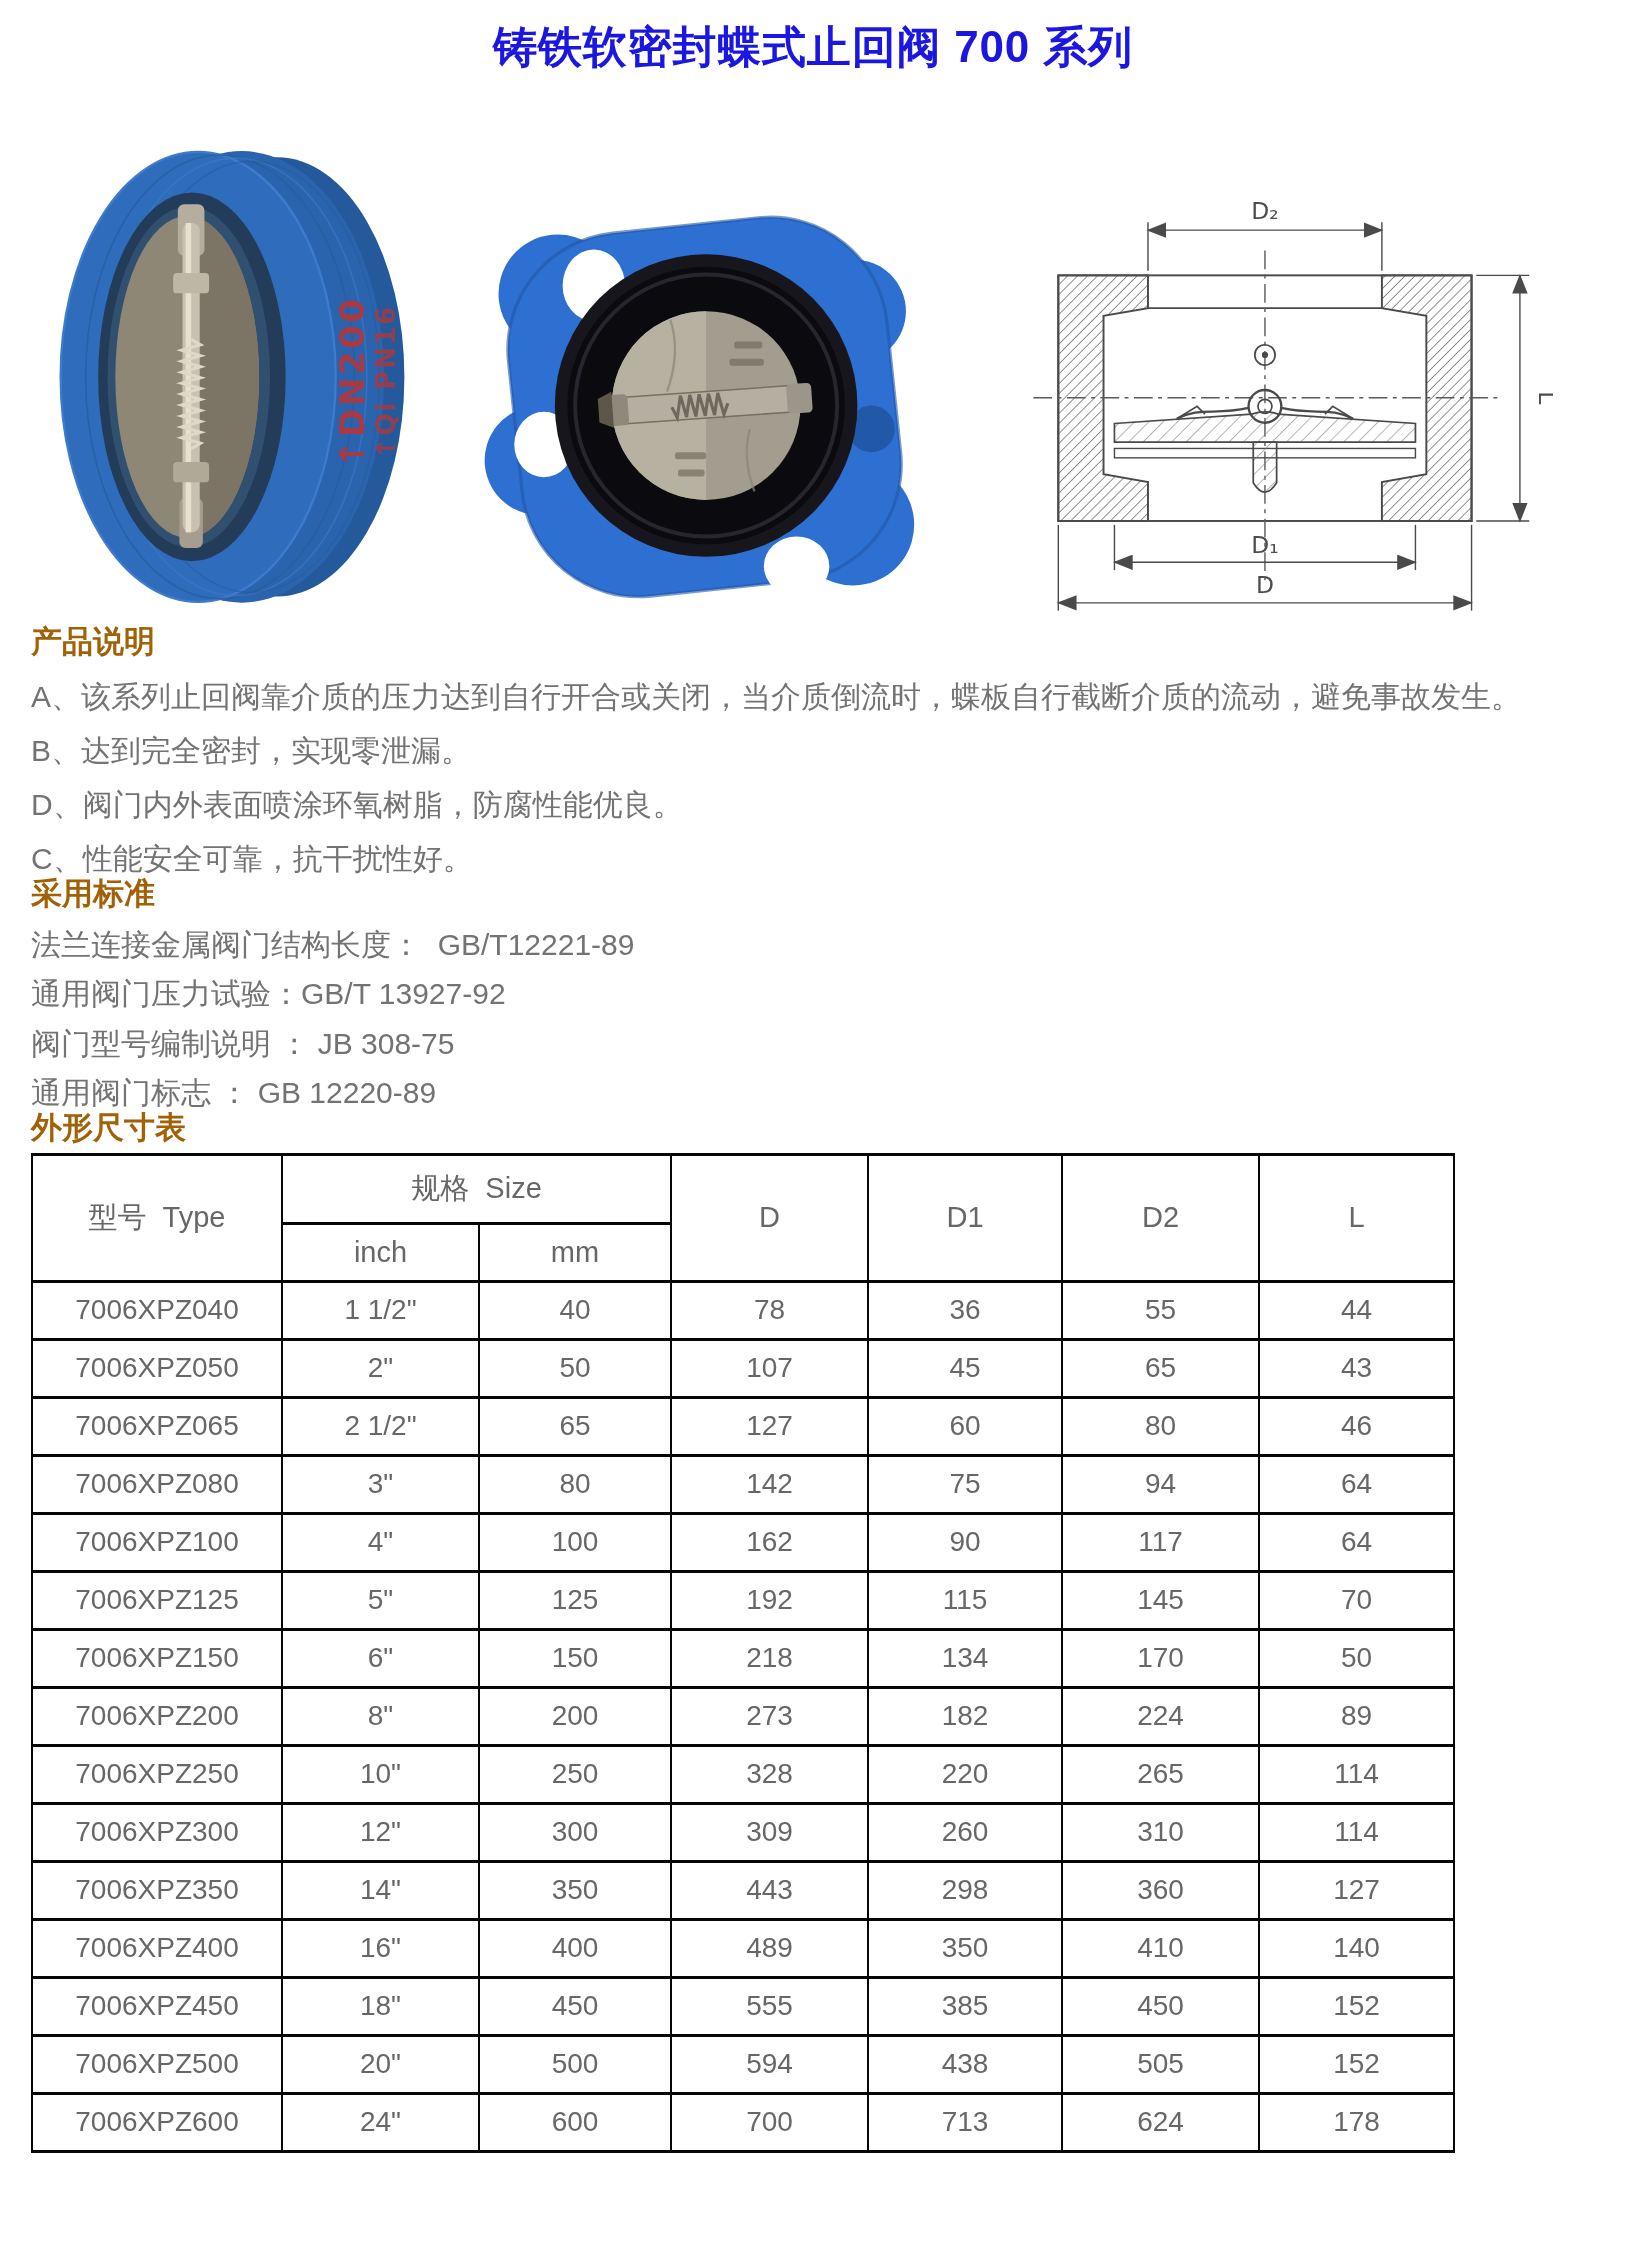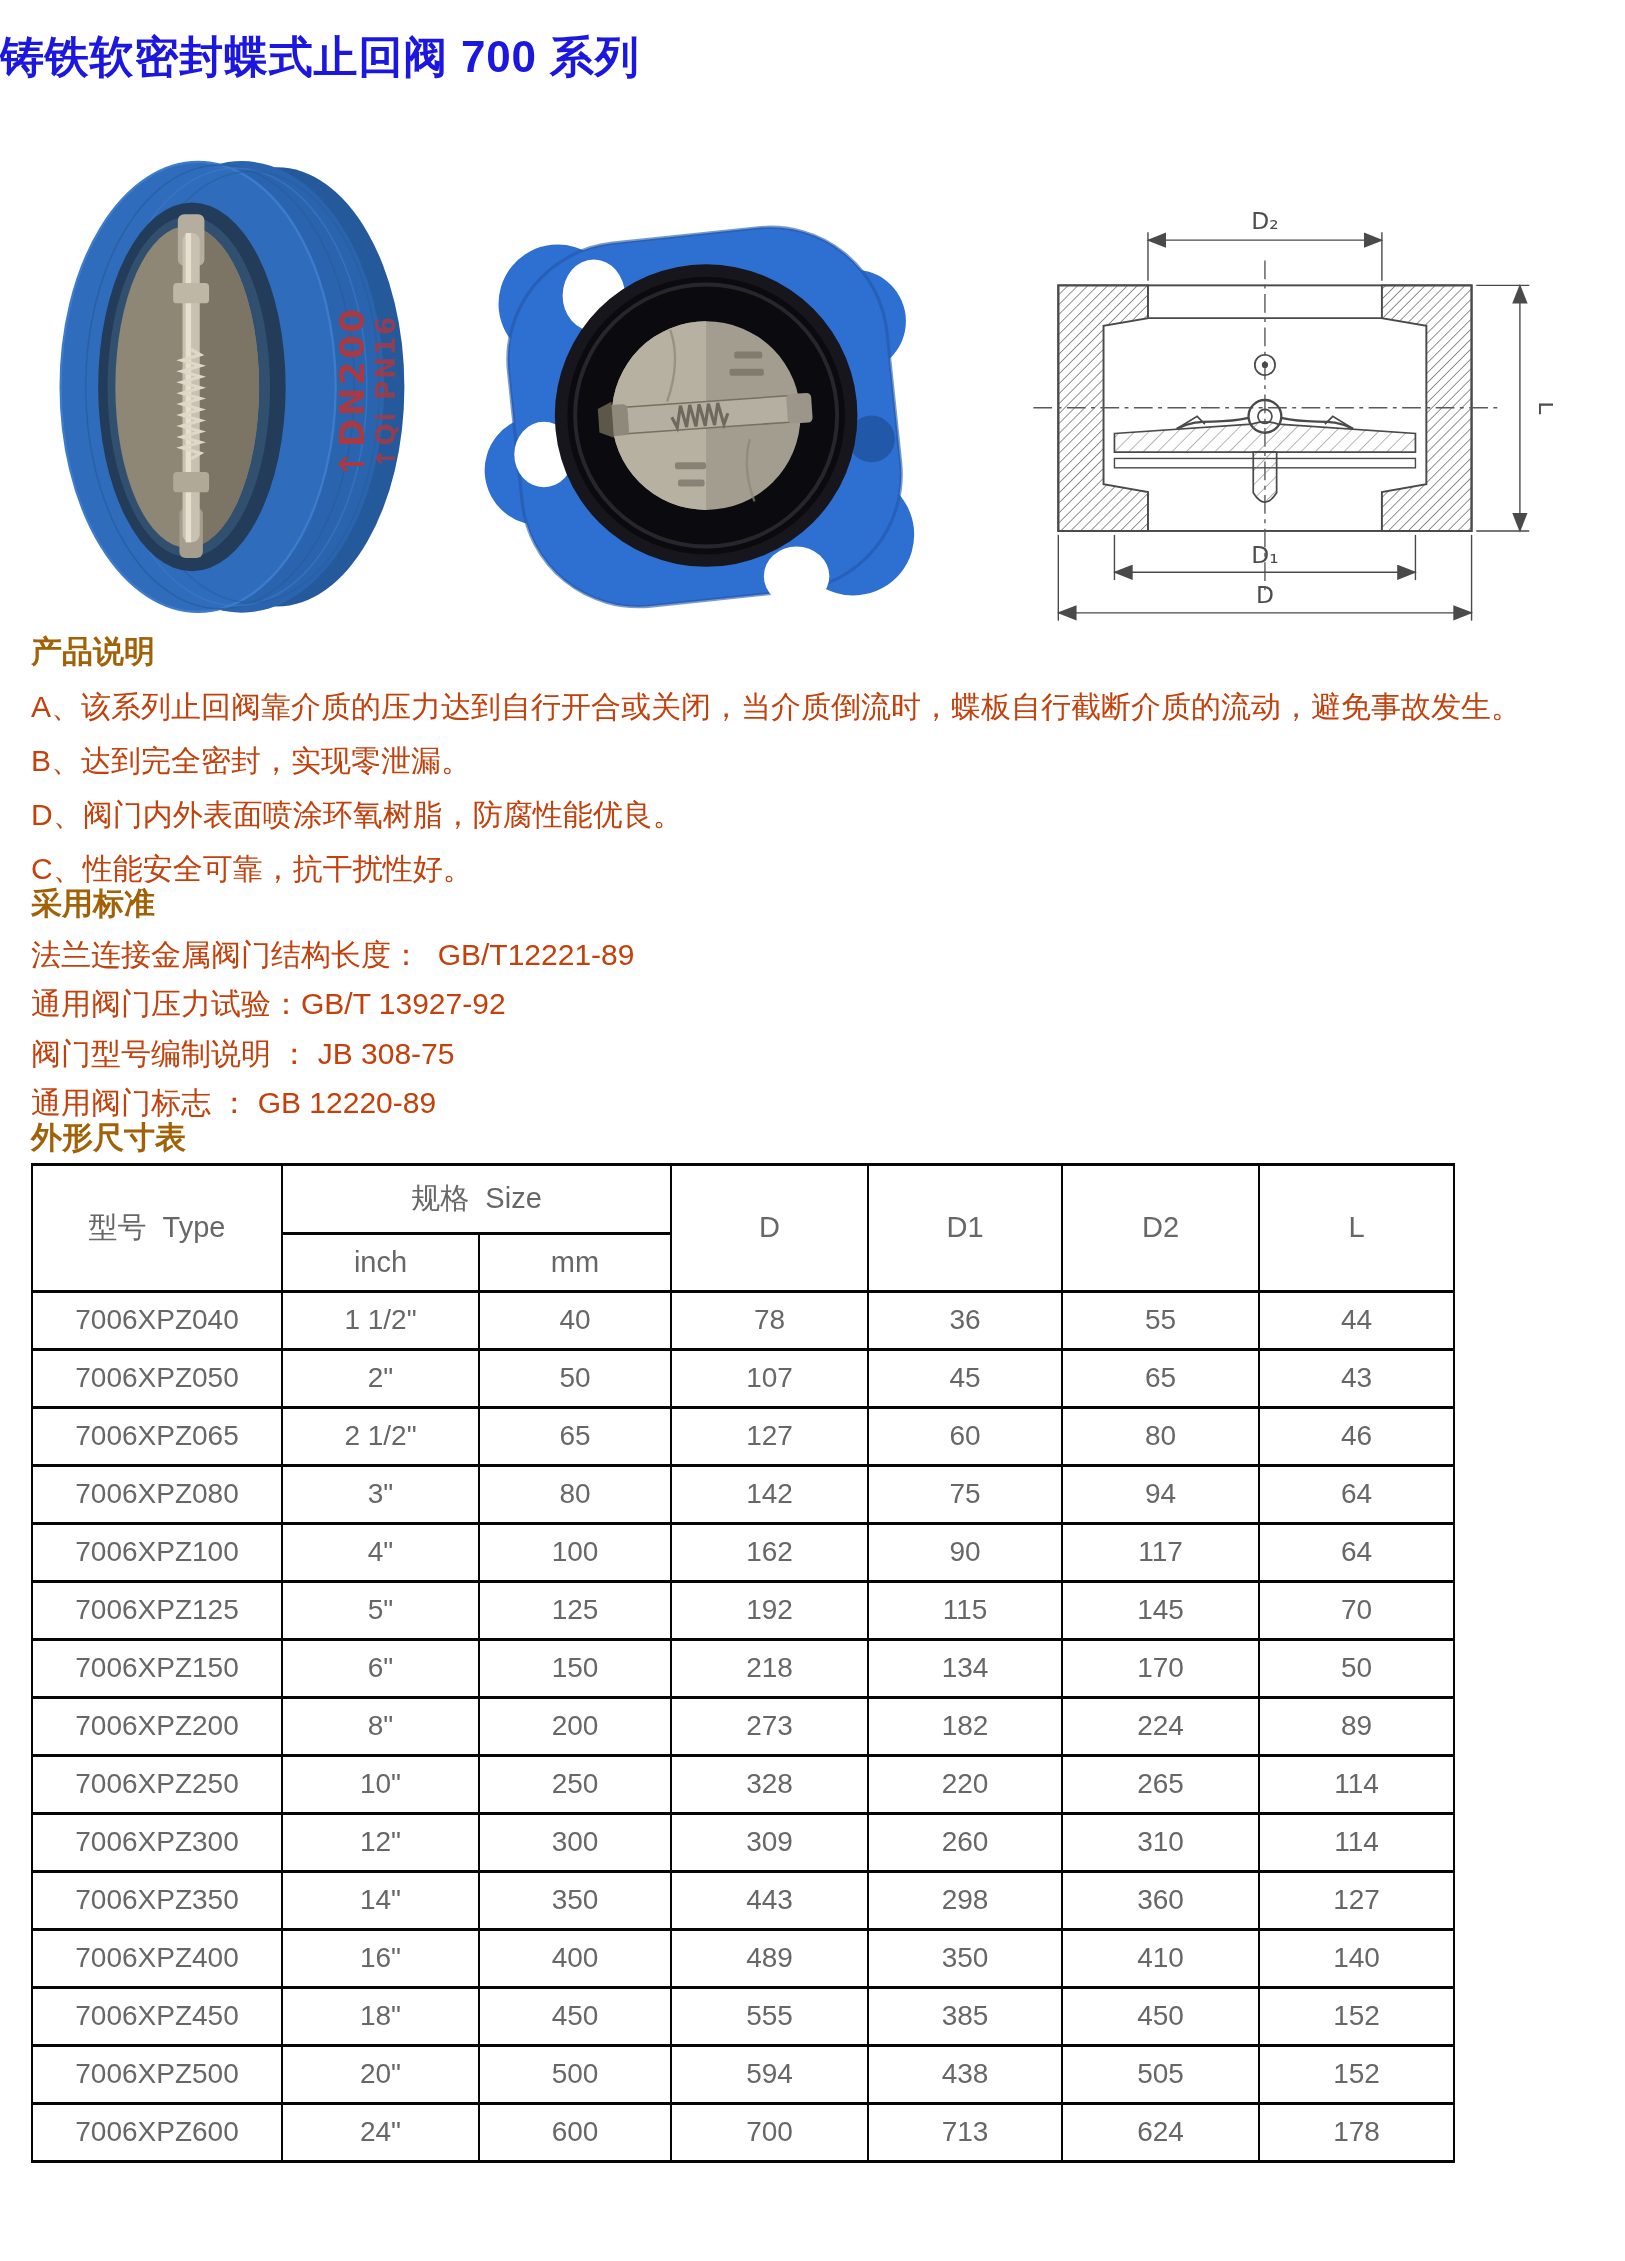--- a/index.html
+++ b/index.html
@@ -1,35 +1,35 @@
 <!DOCTYPE html>
 <html style="font-size:12.5px"><head>
 <meta charset="utf-8">
 <style>
   html,body{margin:0;padding:0;background:#fff;}
   .page{
     width:1626px;height:2261px;background:#ffffff;position:relative;
     font-family:"Liberation Sans","DejaVu Sans",sans-serif;overflow:hidden;
   }
   .title{
-    margin:0;padding-top:31px;height:52px;text-align:left;
+    margin:0;padding-top:21px;height:52px;text-align:center;
     font-size:44px;line-height:52px;font-weight:bold;color:#1b16e0;letter-spacing:0.8px;
   }
   .images{position:relative;height:551px;}
   .img-abs{position:absolute;}
   #photo-side{left:45px;top:75px;}
   #photo-front{left:475px;top:122px;}
   #tech-drawing{left:980px;top:101px;}
   .content{padding:0 31px;}
   h2.sec{font-size:31px;line-height:36px;font-weight:bold;color:#a16207;margin:0;}
   .sec-desc{margin-top:41px;}
   .sec-std{margin-top:3.1px;}
   .sec-tbl{margin-top:14px;}
   .desc p,.std p{
-    margin:0;font-size:30px;line-height:34px;color:#c2410c;white-space:pre-wrap;
+    margin:0;font-size:30px;line-height:34px;color:#737373;white-space:pre-wrap;
   }
   .desc p{margin-top:20px;}
   .std p{margin-top:15.6px;}
   .dim-table{
     border-collapse:collapse;table-layout:fixed;width:1422px;margin-top:6.2px;
   }
   .dim-table th,.dim-table td{
     border:2.3px solid #060606;border-top-width:3.1px;border-bottom-width:3.1px;
     text-align:center;vertical-align:middle;font-weight:normal;
     color:#676767;white-space:pre;padding:0;

